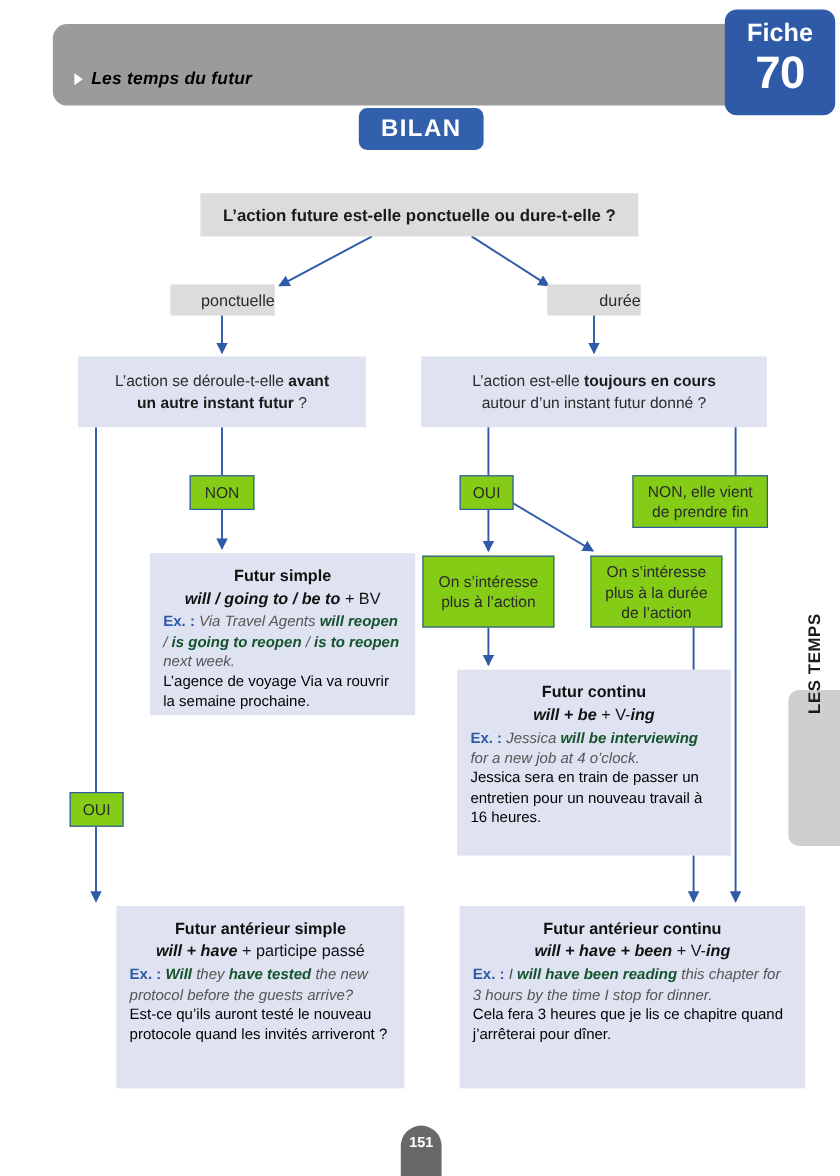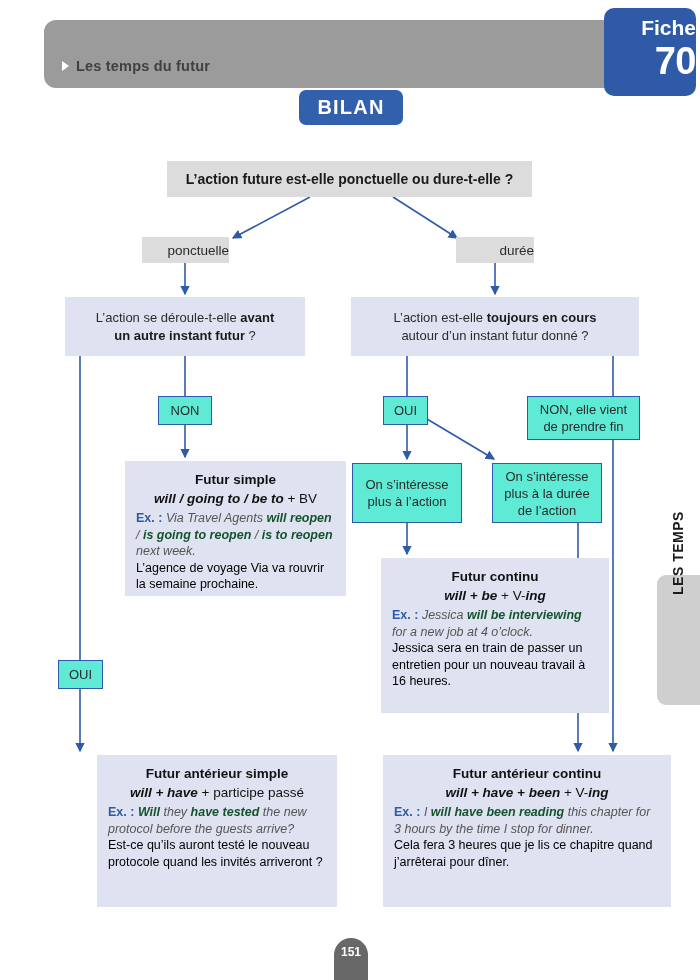--- a/index.html
+++ b/index.html
@@ -49,36 +49,37 @@
     gap: 7px;
   }
   .tri-icon {
     width: 0; height: 0;
     border-left: 7px solid #ffffff;
     border-top: 5px solid transparent;
     border-bottom: 5px solid transparent;
     display: block;
   }
   .header-sub {
-    color: #404040;
+    color: #000000;
     font-size: 14.5px;
     font-weight: bold;
     letter-spacing: 0.2px;
+    font-style: italic;
   }
 
   .fiche-badge {
     position: absolute;
     left: 604px;
     top: 8px;
     width: 92px;
     height: 88px;
     background: #2f5aa8;
     border-radius: 10px;
     color: #ffffff;
-    text-align: right;
+    text-align: center;
     box-sizing: border-box;
   }
   .fiche-word {
     position: absolute;
     left: 0; right: 0;
     top: 8px;
     font-size: 21px;
     font-weight: bold;
   }
   .fiche-num {
@@ -181,21 +182,21 @@
   .node-q-lav {
     background: #dfe3f1;
     font-size: 13px;
     line-height: 18px;
     display: flex;
     align-items: center;
     justify-content: center;
     color: #2b2b2b;
   }
   .node-outline {
-    background: #5eead4;
+    background: #84cc16;
     border: 1.4px solid #2f5aa8;
     font-size: 13px;
     line-height: 17px;
     display: flex;
     align-items: center;
     justify-content: center;
     color: #2b2b2b;
   }
 
   .bx { font-weight: bold; color: #1a1a1a; }

